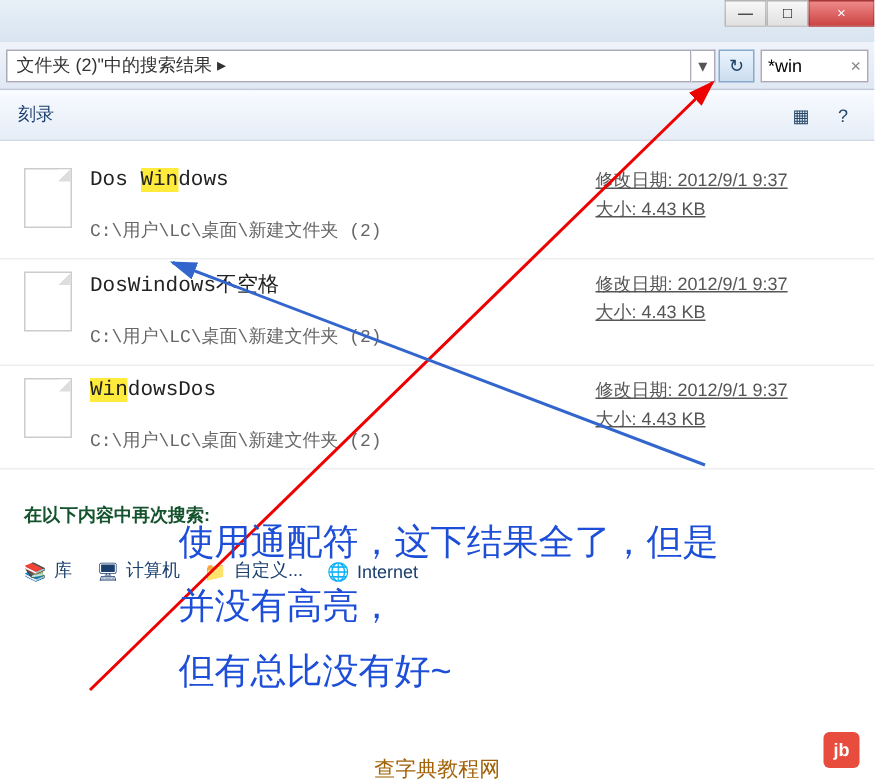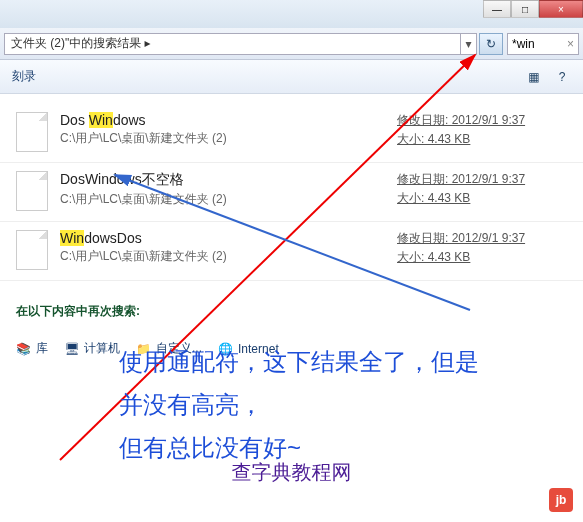--- a/index.html
+++ b/index.html
@@ -19,40 +19,40 @@
 
 .toolbar { height: 34px; background: linear-gradient(to bottom, #f8fbff, #e6edf7); display: flex; align-items: center; padding: 0 12px; border-bottom: 1px solid #d0d8e4; }
 .tool-item { color: #1a3e6e; margin-right: 16px; cursor: pointer; font-family: Liberation Serif, serif; }
 .tool-icons { margin-left: auto; display: flex; gap: 10px; }
 .tool-icon { width: 18px; height: 18px; display: flex; align-items: center; justify-content: center; color: #246; }
 
 .content { padding: 10px 0; }
 .file-row { display: flex; padding: 8px 16px 10px 16px; border-bottom: 1px solid #eee; }
 .file-icon { width: 32px; height: 40px; background: #fff; border: 1px solid #ccc; margin-right: 12px; position: relative; }
 .file-icon::before { content: ''; position: absolute; top: 0; right: 0; width: 8px; height: 8px; background: linear-gradient(135deg, #fff 50%, #ddd 50%); }
-.file-info { flex: 1; }
+.file-info { flex: 1; font-family: Liberation Mono, monospace; }
 .file-name { font-size: 14px; color: #222; }
-.file-path { font-size: 12px; color: #666; margin-top: 2px; }
+.file-path { font-size: 12px; color: #666; margin-top: 17px; }
 .file-meta { width: 170px; font-size: 12px; color: #555; }
 .file-meta div { margin-bottom: 2px; text-decoration: underline; }
 .hl { background: #ffeb3b; }
 
 .search-again { padding: 12px 16px; color: #14532d; font-weight: bold; }
 .search-opts { display: flex; align-items: center; gap: 16px; padding: 8px 16px; }
 .opt { display: flex; align-items: center; gap: 4px; color: #1a3e6e; cursor: pointer; }
 .opt-icon { width: 16px; height: 16px; display: flex; align-items: center; justify-content: center; }
 
 .annotation { position: absolute; left: 119px; top: 340px; color: #1d4ed8; font-size: 24px; line-height: 1.8; }
 .arrow { position: absolute; pointer-events: none; }
 
 .watermark { position: absolute; right: 10px; bottom: 10px; display: flex; align-items: center; gap: 6px; }
 .wm-logo { width: 24px; height: 24px; background: #e74c3c; border-radius: 4px; display: flex; align-items: center; justify-content: center; color: #fff; font-weight: bold; }
 .wm-text { font-size: 14px; color: #c0392b; font-weight: bold; }
 .wm-sub { font-size: 10px; color: #888; }
-.watermark2 { position: absolute; left: 50%; bottom: 36px; transform: translateX(-50%); color: #4c1d95; font-size: 20px; pointer-events: none; }
+.watermark2 { position: absolute; left: 50%; bottom: 0; transform: translateX(-50%); color: #a16207; font-size: 14px; pointer-events: none; }
 </style>
 </head>
 <body>
 
 <div class="titlebar">
   <div class="win-btns">
     <div class="win-btn">—</div>
     <div class="win-btn">□</div>
     <div class="win-btn win-close">×</div>
   </div>

